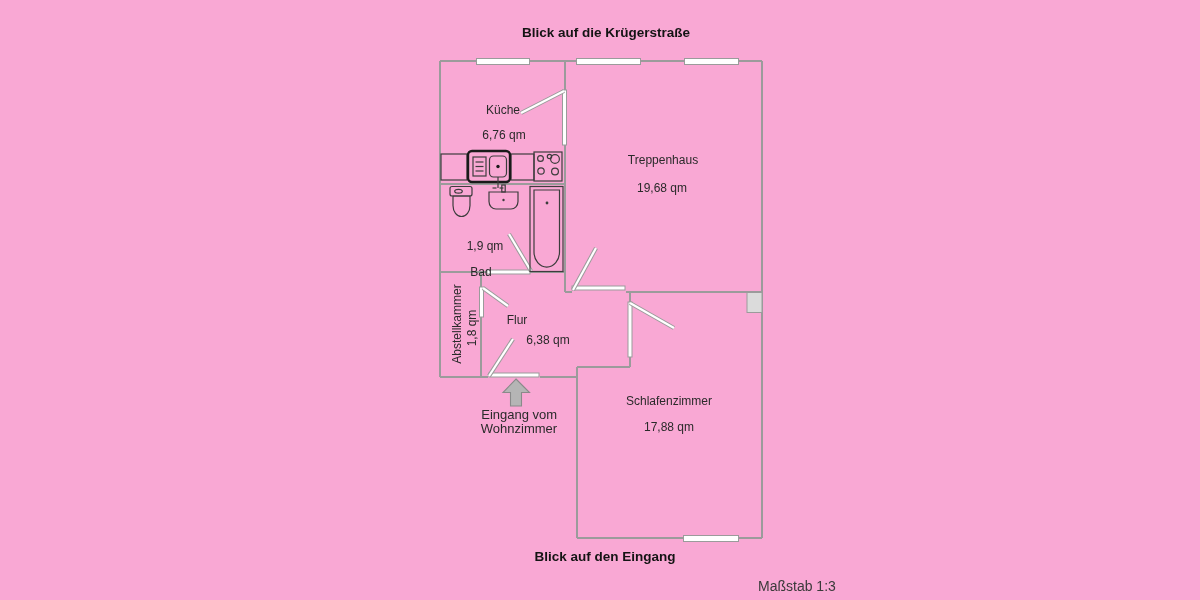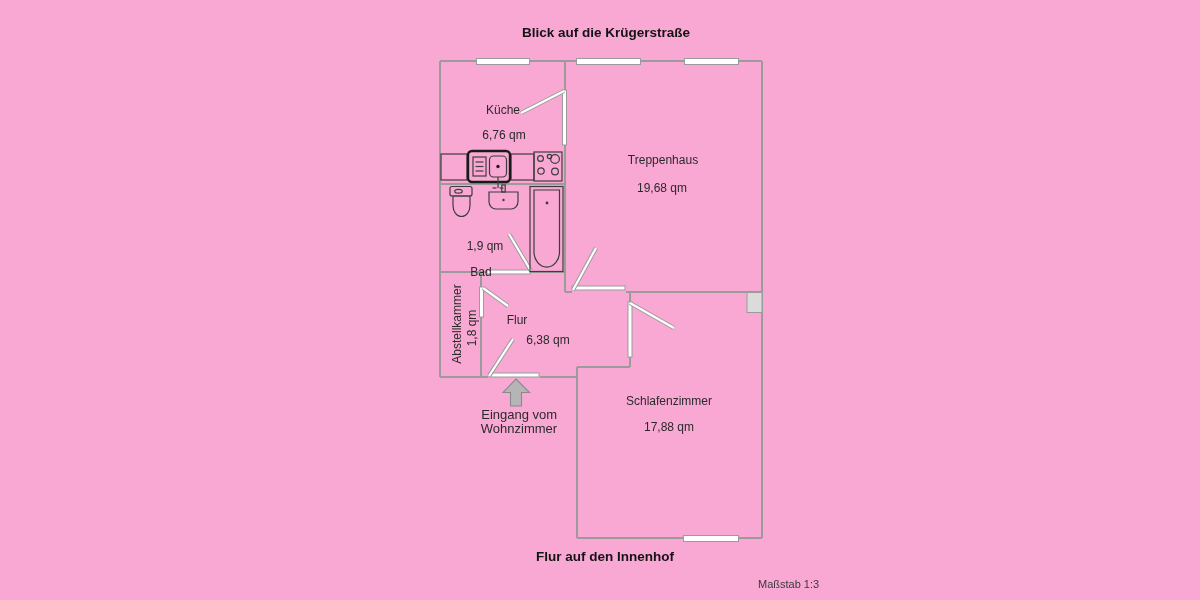--- a/index.html
+++ b/index.html
@@ -33,21 +33,21 @@
     position:absolute;
     transform:translate(-50%,0);
     text-align:right;
     font-size:13px;
     color:#2a2a2a;
     line-height:14px;
     white-space:nowrap;
   }
   .scale-note{
     position:absolute;
-    font-size:11px;
+    font-size:14px;
     color:#3a3a3a;
     white-space:nowrap;
     text-align:right;
   }
 </style>
 </head>
 <body>
 
 <div id="canvas">
 
@@ -168,21 +168,21 @@
         <rect x="530" y="186.5" width="33" height="85"></rect>
         <path d="M534,190 h25.5 v62 a12.7,15 0 0 1 -25.5,0 z"></path>
         <circle cx="547" cy="203" r="1.4" fill="#3c3c3c" stroke="none"></circle>
       </g>
     </g>
 
     <polygon points="516,379 529.5,392.5 521.5,392.5 521.5,406 510.5,406 510.5,392.5 503,392.5" fill="#b5b5b5" stroke="#8a8a8a" stroke-width="1.1"></polygon>
   </svg>
 
   <div class="title" style="left:606px;top:32px;">Blick auf die Krügerstraße</div>
-  <div class="title" style="left:605px;top:556px;">Flur auf den Innenhof</div>
+  <div class="title" style="left:605px;top:556px;">Blick auf den Eingang</div>
   <div class="scale-note" style="left:758px;top:578px;">Maßstab 1:3</div>
 
   <div class="lbl" style="left:503px;top:110px;text-align:center;">Küche</div>
   <div class="lbl" style="left:504px;top:135px;">6,76 qm</div>
 
   <div class="lbl" style="left:663px;top:160px;">Treppenhaus</div>
   <div class="lbl" style="left:662px;top:188px;">19,68 qm</div>
 
   <div class="lbl" style="left:481px;top:232px;margin-top:40px;">Bad</div>
   <div class="lbl" style="left:485px;top:246px;">1,9 qm</div>

